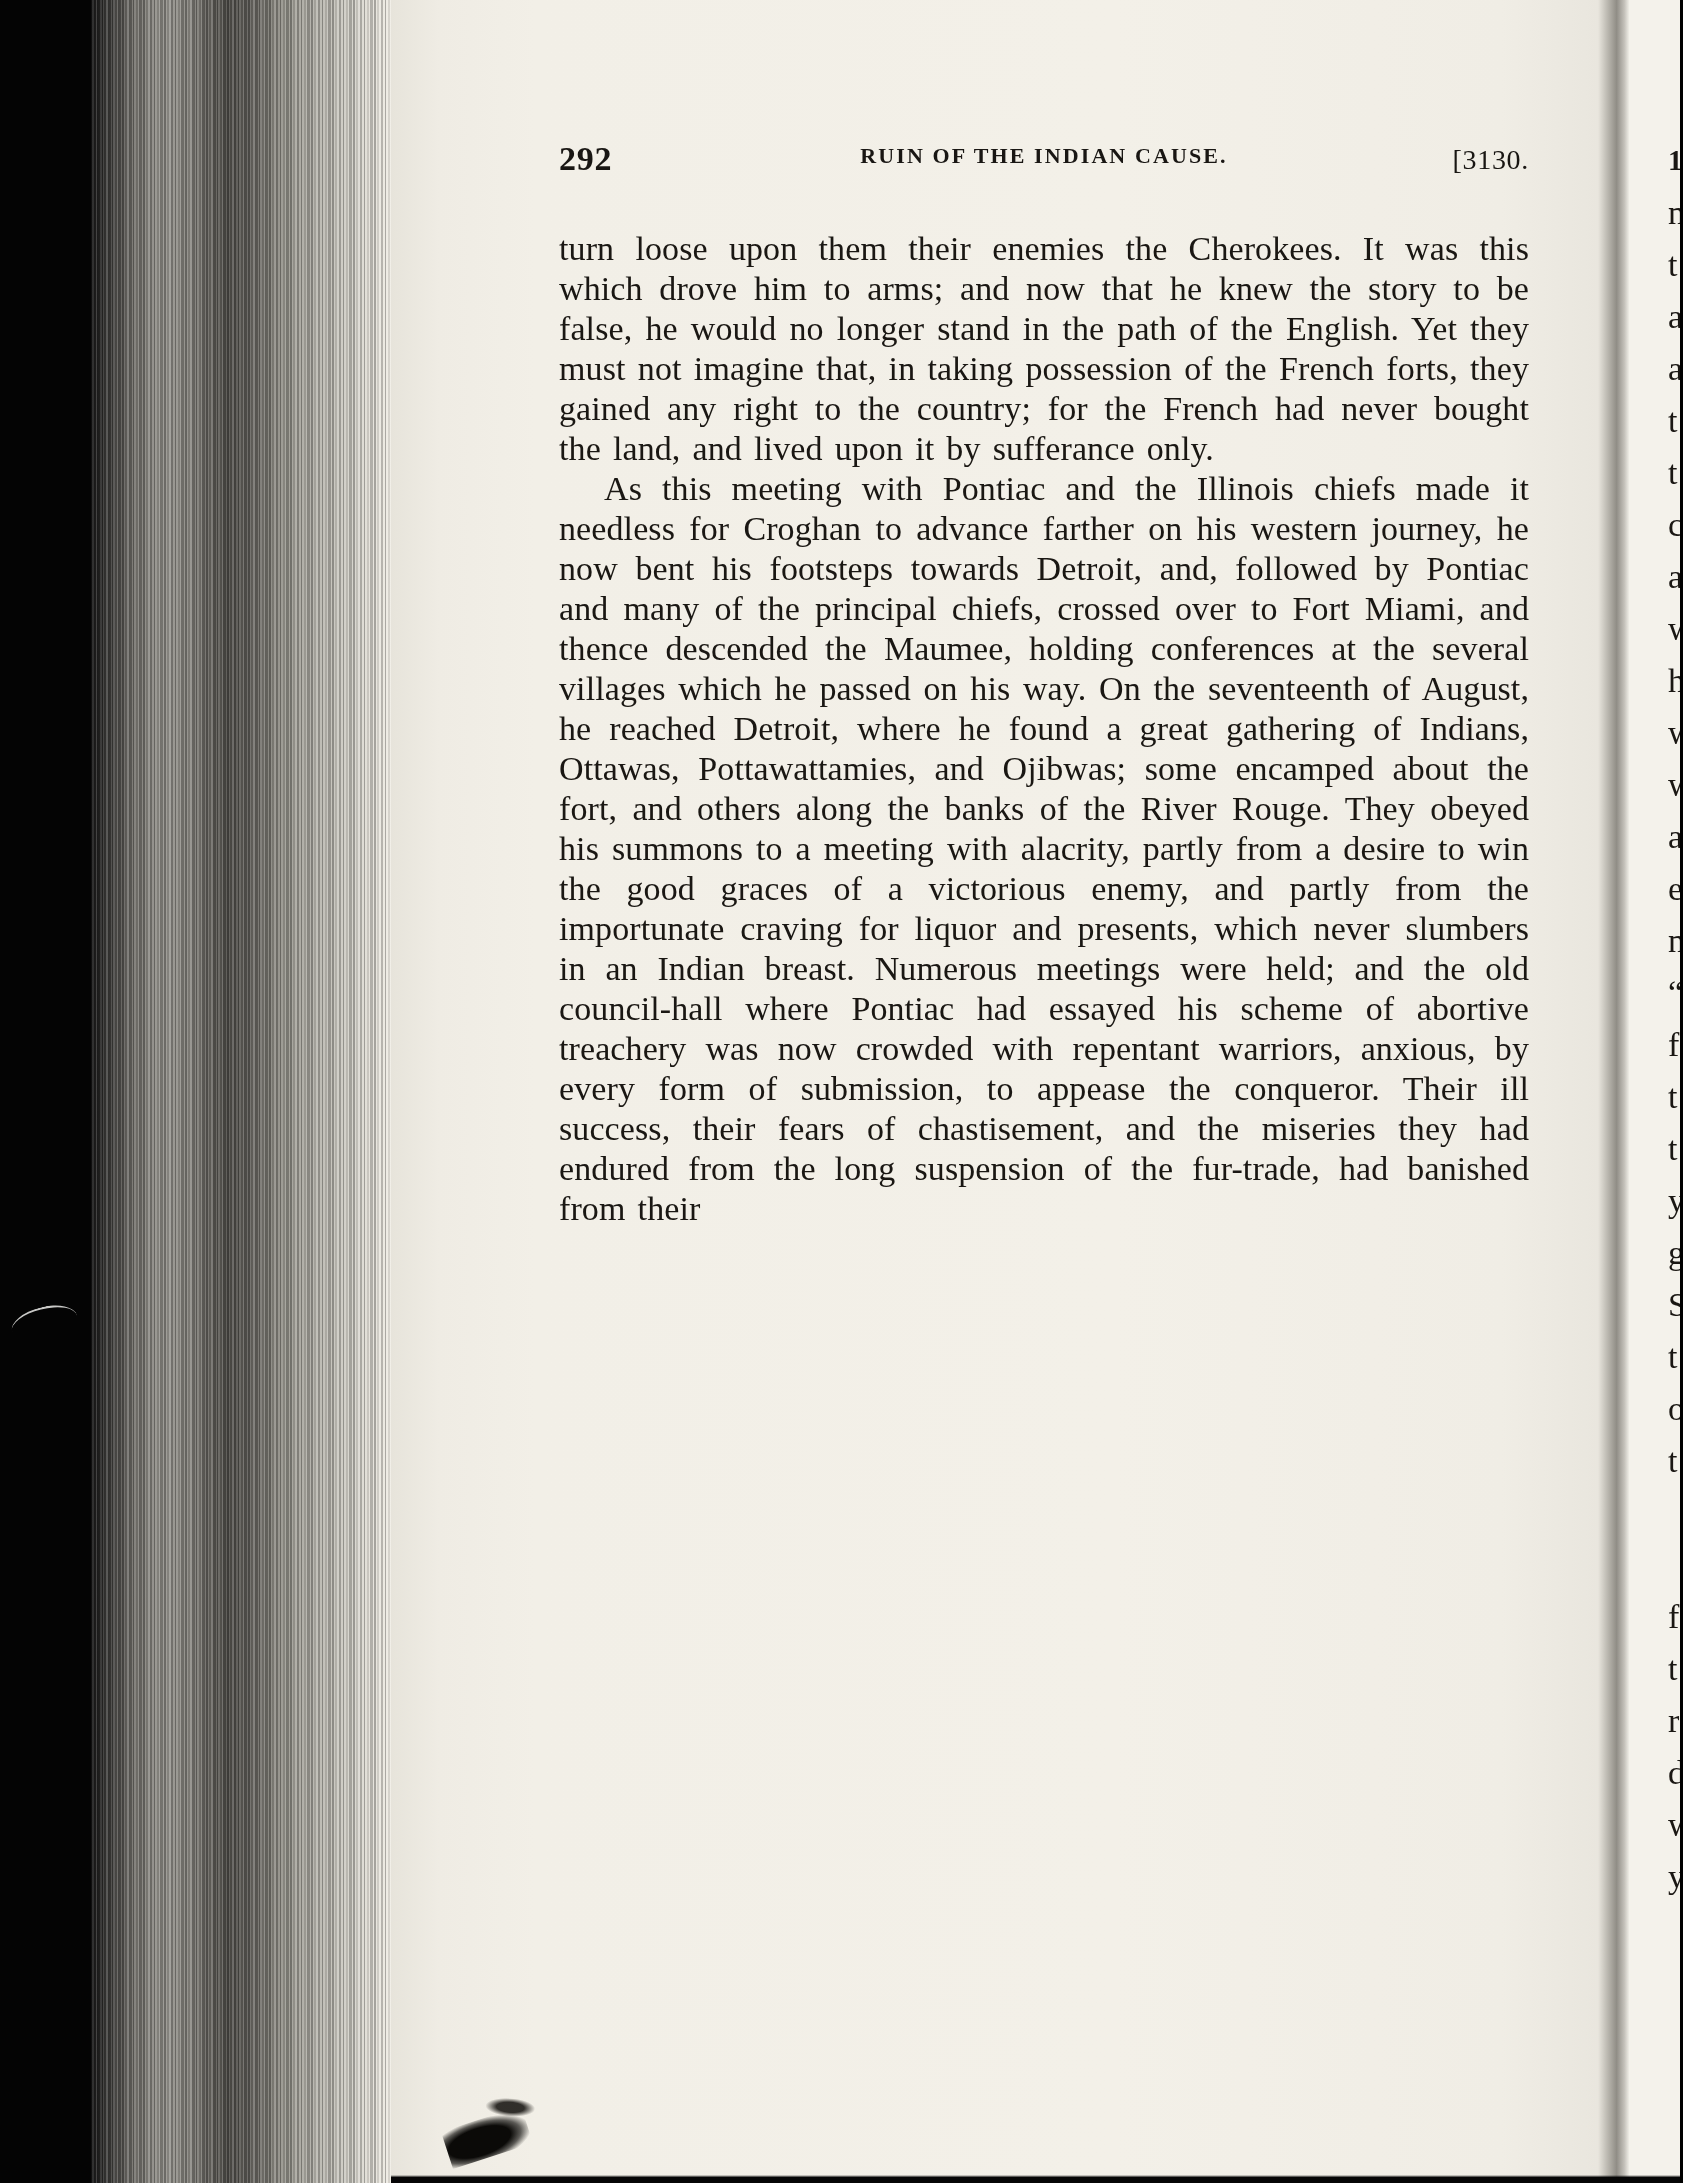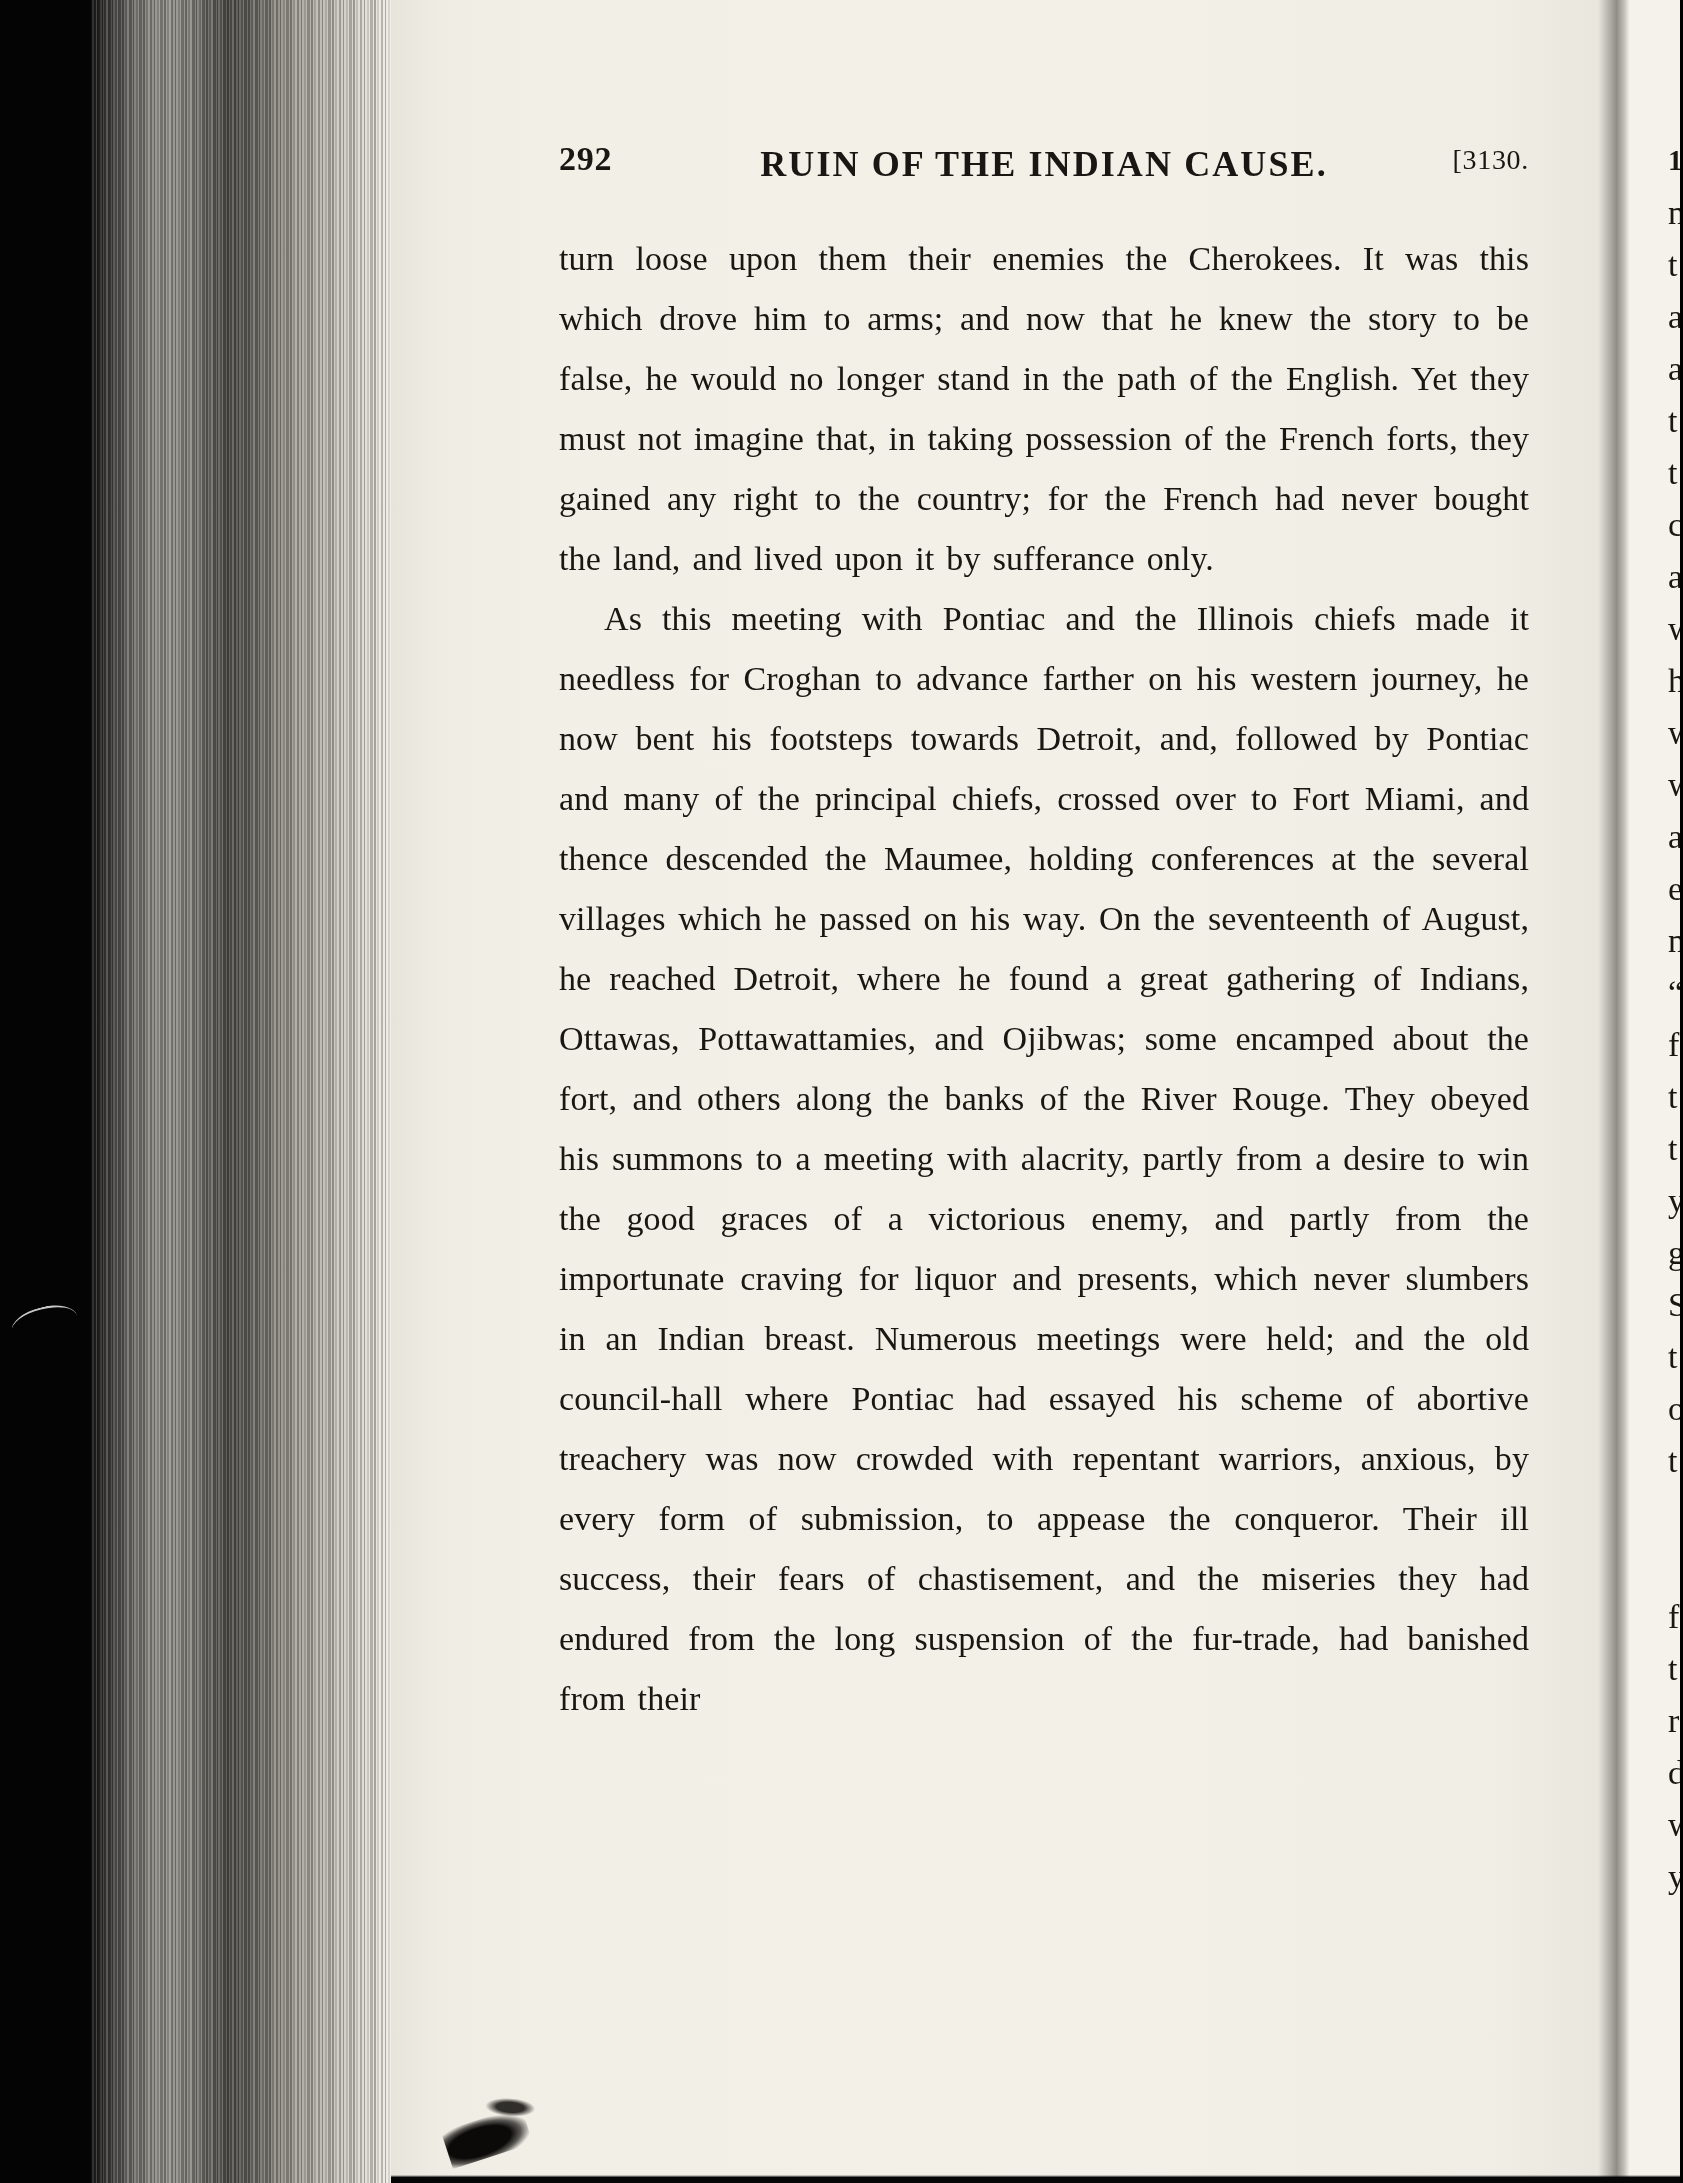--- a/index.html
+++ b/index.html
@@ -30,30 +30,30 @@
     color:#191613;
   }
   .content { position:absolute; left:168px; top:140px; width:970px; }
   .header { position:relative; height:42px; }
   .pagenum {
     position:absolute; left:0; top:0;
     font-size:34px; font-weight:700; letter-spacing:0.7px;
   }
   .title {
     display:block; text-align:center;
-    font-size:36px; font-weight:700; letter-spacing:2.1px;
+    font-size:22px; font-weight:700; letter-spacing:2.1px;
     padding-top:2.8px;
   }
   .year {
     position:absolute; right:0; top:4.2px;
     font-size:28px; letter-spacing:0.7px;
   }
   .bodytext { margin-top:47px; }
   .para {
-    margin:0; font-size:34px; line-height:60px;
+    margin:0; font-size:34px; line-height:40px;
     text-align:justify; word-spacing:3.5px; letter-spacing:0.1px;
     color:#1a1713;
   }
   .para.indent { text-indent:45px; }
   
   .seam {
     position:absolute; left:1598px; top:0; width:31px; height:100%;
     background:linear-gradient(90deg, #e9e6de 0%, #b5b2aa 35%, #908d86 60%, #c4c1ba 85%, #efede6 100%);
   }
   

